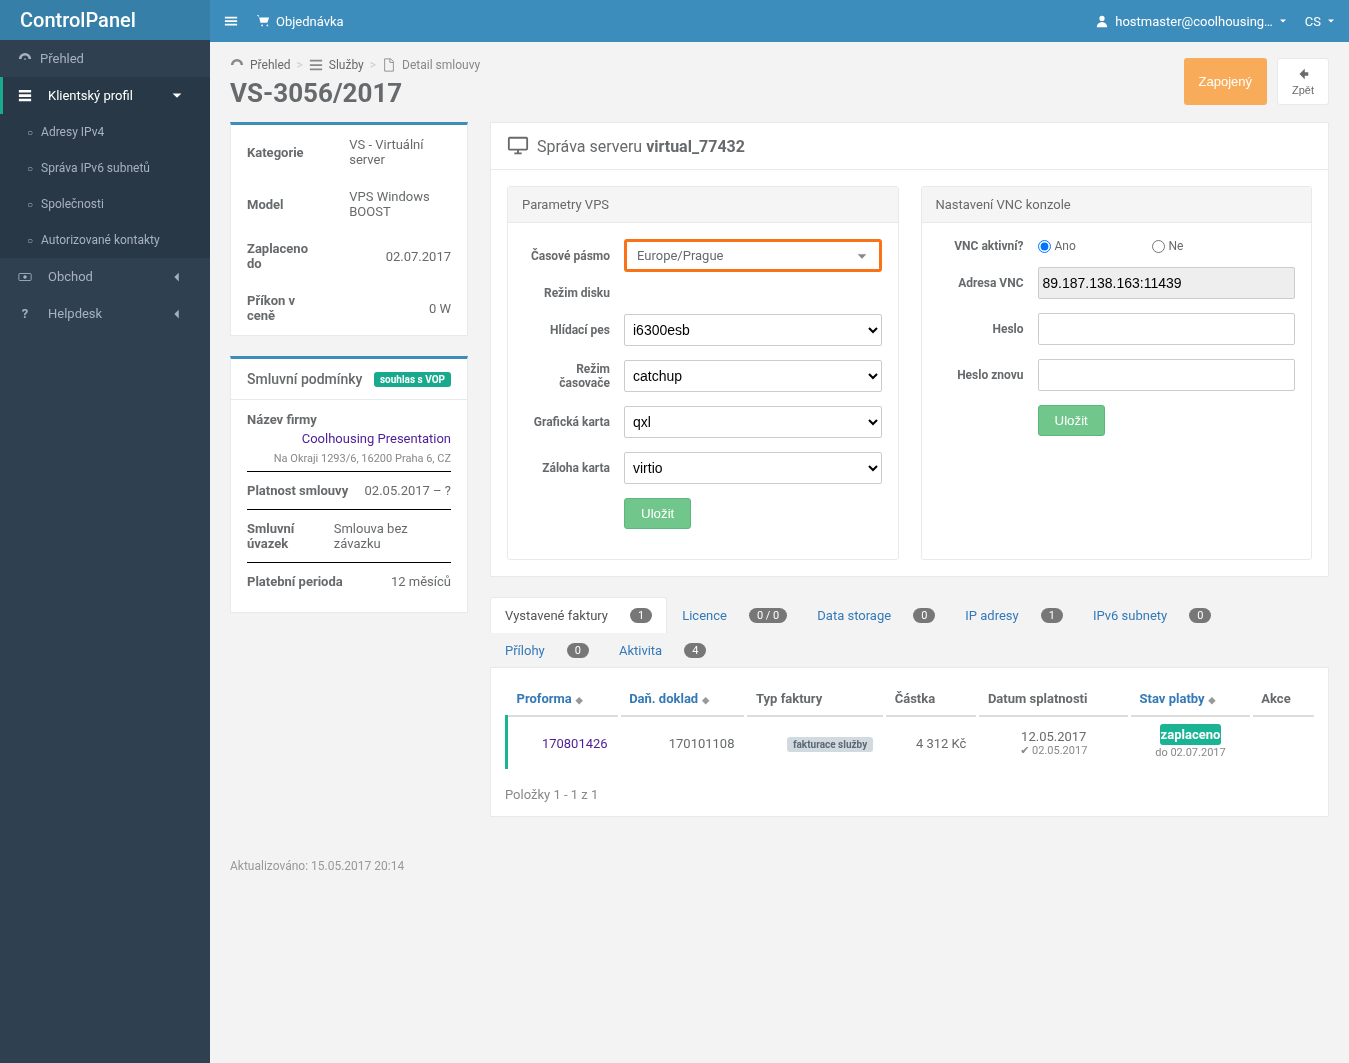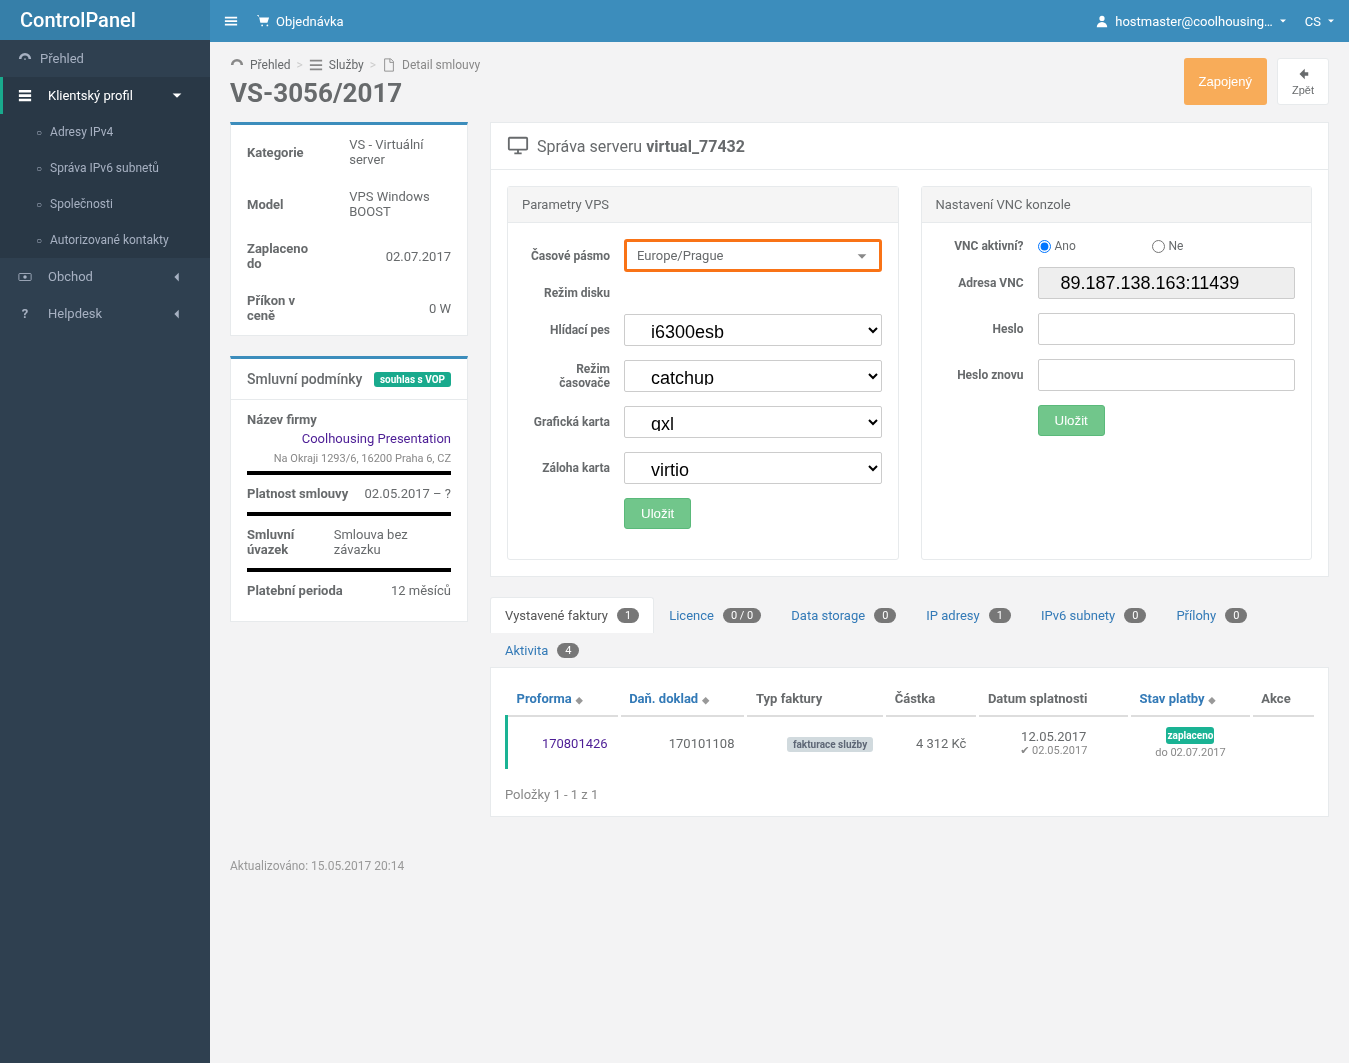--- a/index.html
+++ b/index.html
@@ -11,21 +11,21 @@
 .sidebar { width: 210px; background: #2f4050; color: #a7b1c2; flex-shrink: 0; }
 .main { flex: 1; display: flex; flex-direction: column; }
 
 
 .brand { background: #367fa9; color: #fff; font-size: 20px; padding: 8px 20px; font-weight: 500; }
 .nav-item { display: flex; align-items: center; padding: 11px 18px; cursor: pointer; color: #a7b1c2; }
 .nav-item svg, .nav-item .i { margin-right: 8px; width: 14px; text-align: center; }
 .nav-item.hdr { justify-content: space-between; }
 .nav-item.active { background: #293846; color: #fff; border-left: 3px solid #19aa8d; padding-left: 15px; }
 .nav-sub { background: #293846; }
-.nav-sub .nav-item { padding-left: 36px; font-size: 12px; }
+.nav-sub .nav-item { padding-left: 27px; font-size: 12px; }
 .nav-sub .nav-item::before { content: "○"; margin-right: 8px; font-size: 10px; }
 
 
 .topbar { background: #3c8dbc; color: #fff; height: 42px; display: flex; align-items: center; padding: 0 14px; justify-content: space-between; }
 .topbar .left, .topbar .right { display: flex; align-items: center; gap: 18px; }
 .topbar .link { color: #fff; display: flex; align-items: center; gap: 6px; cursor: pointer; }
 
 
 .bc-row { display: flex; justify-content: space-between; align-items: flex-start; padding: 16px 20px 0; }
 .bc { color: #888; font-size: 12px; display: flex; align-items: center; gap: 6px; }
@@ -51,57 +51,57 @@
 .kv-table td:first-child { font-weight: 700; }
 .kv-table td:last-child { text-align: right; }
 .kv-table.left td:last-child { text-align: left; }
 
 .box-title { padding: 12px 16px; border-bottom: 1px solid #e7eaec; display: flex; align-items: center; justify-content: space-between; font-size: 14px; }
 .badge { background: #19aa8d; color: #fff; border-radius: 3px; padding: 2px 6px; font-size: 10px; font-weight: 700; }
 .badge-num { background: #777; color: #fff; border-radius: 9px; padding: 1px 8px; font-size: 11px; margin-left: 4px; }
 .box-body { padding: 12px 16px; }
 .sm-label { font-weight: 700; margin-bottom: 4px; display: block; }
 .sm-val { text-align: right; margin-bottom: 6px; }
-.sm-row { display: flex; justify-content: space-between; padding: 11px 0; border-top: 4px solid #000000; }
+.sm-row { display: flex; justify-content: space-between; padding: 11px 0; border-top: 1px solid #000000; }
 .sm-row:first-of-type { border-top: none; }
 
 
 .panel { background: #fff; border: 1px solid #e7eaec; margin-bottom: 20px; }
 .panel-hd { display: flex; align-items: center; justify-content: space-between; border-bottom: 1px solid #e7eaec; padding: 0 16px 0 16px; }
 .panel-hd h3 { font-size: 16px; font-weight: 400; padding: 12px 0; display: flex; align-items: center; gap: 8px; }
 .tabs { display: flex; }
 .tab { padding: 14px 16px; color: #337ab7; cursor: pointer; border: 1px solid transparent; border-bottom: none; margin-bottom: -1px; }
 .tab.active { background: #fff; border-color: #e7eaec; color: #555; border-radius: 3px 3px 0 0; }
 
 .panel-body { padding: 16px; display: flex; gap: 22px; }
 .card { flex: 1; border: 1px solid #e7eaec; border-radius: 3px; }
 .card-hd { background: #f5f5f5; padding: 10px 14px; font-size: 13px; border-bottom: 1px solid #e7eaec; }
 .card-body { padding: 16px; }
 
 .form-row { display: flex; align-items: center; margin-bottom: 14px; }
 .form-row label { width: 100px; text-align: right; padding-right: 14px; font-weight: 700; font-size: 12px; }
 .form-row .ctrl { flex: 1; }
-select, input[type=text], input[type=password] { width: 100%; padding: 6px 22px; border: 1px solid #ccc; border-radius: 2px; background: #fff; font-size: 18px; height: 32px; }
+select, input[type=text], input[type=password] { width: 100%; padding: 6px 4px; border: 1px solid #ccc; border-radius: 2px; background: #fff; font-size: 14px; height: 32px; }
 input[readonly] { background: #eee; }
 .tz-select { display: flex; align-items: center; justify-content: space-between; border: 3px solid #f97316; border-radius: 3px; padding: 6px 10px; cursor: pointer; }
 .radio-row { display: flex; gap: 14px; align-items: center; }
 
 
 .sub-tabs { display: flex; flex-wrap: wrap; gap: 0; border-bottom: 1px solid #e7eaec; }
-.sub-tab { padding: 10px 14px; color: #337ab7; cursor: pointer; border: 1px solid transparent; border-bottom: none; margin-bottom: -1px; display: flex; align-items: center; gap: 5px; justify-content: center; }
+.sub-tab { padding: 10px 14px; color: #337ab7; cursor: pointer; border: 1px solid transparent; border-bottom: none; margin-bottom: -1px; display: flex; align-items: center; gap: 18px; justify-content: center; }
 .sub-tab.active { background: #fff; border-color: #e7eaec #e7eaec #fff; color: #555; border-radius: 3px 3px 0 0; }
 .sub-body { background: #fff; border: 1px solid #e7eaec; border-top: none; padding: 14px; }
 
 table.grid { width: 100%; border-collapse: collapse; }
 table.grid th { text-align: left; padding: 9px 10px; border-bottom: 2px solid #ddd; font-weight: 700; }
 table.grid th.sortable { color: #337ab7; cursor: pointer; }
 table.grid td { padding: 10px; border-left: 3px solid transparent; text-align: right; }
 table.grid tr.row-ok td:first-child { border-left: 3px solid #1ab394; }
 .pill { background: #d1dade; color: #5e6776; font-size: 10px; padding: 2px 6px; border-radius: 3px; font-weight: 700; }
-.pill-paid { background: #1ab394; color: #fff; font-size: 10px; padding: 3px 1px; border-radius: 3px; font-weight: 700; }
+.pill-paid { background: #1ab394; color: #fff; font-size: 13px; padding: 3px 1px; border-radius: 3px; font-weight: 700; }
 
 .sort-i { font-size: 9px; color: #999; margin-left: 4px; }
 .footer-note { color: #999; font-size: 12px; padding: 12px 20px; }
 
 svg.ico { width: 14px; height: 14px; fill: currentColor; vertical-align: -2px; }
 svg.ico-lg { width: 22px; height: 22px; fill: currentColor; }
 </style>
 </head>
 <body>
 

